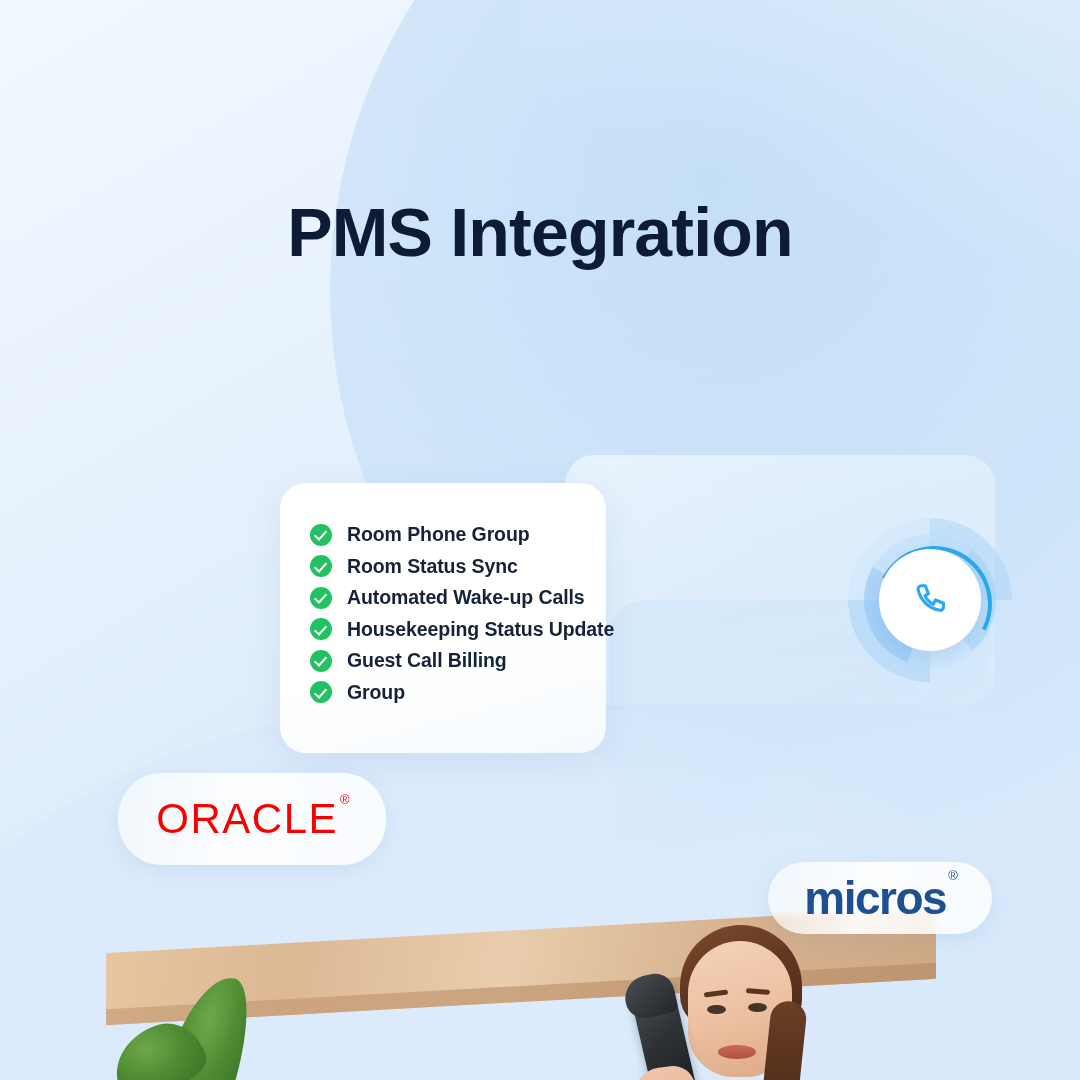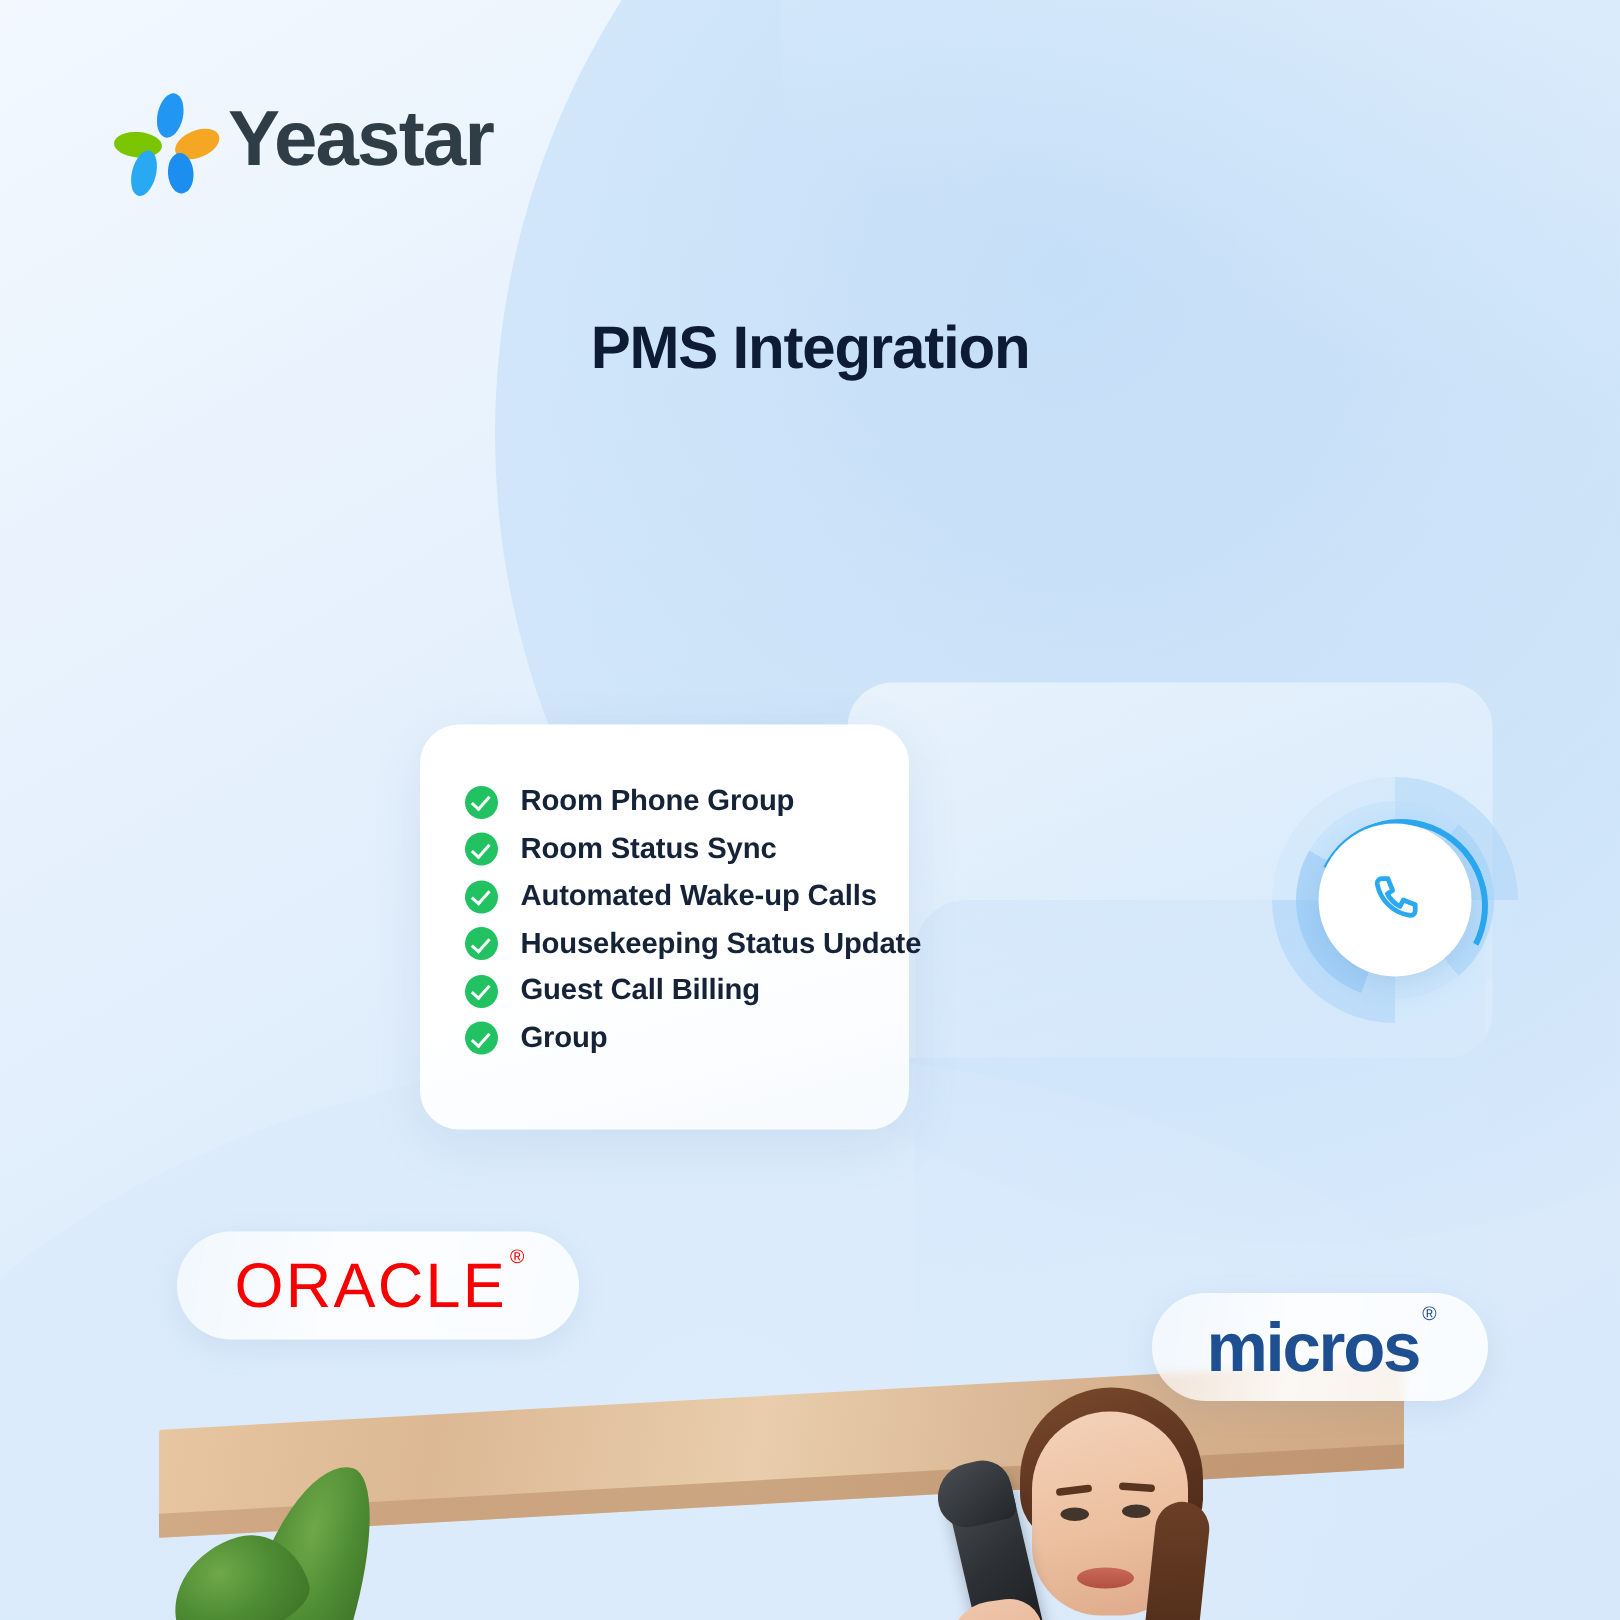--- a/index.html
+++ b/index.html
@@ -66,23 +66,23 @@
   .p-left   { width: 32px; height: 17px; left: 0px;  top: 26px; background: #7ac500; transform: rotate(4deg); }
   .p-bl     { width: 16px; height: 31px; left: 12px; top: 38px; background: #29a9f2; transform: rotate(14deg); }
   .p-bc     { width: 17px; height: 27px; left: 36px; top: 40px; background: #1b8ef0; transform: rotate(-4deg); }
   .logo-text {
     font-size: 52px; font-weight: 700; color: #2e3d46;
     letter-spacing: -1.2px; line-height: 1;
   }
 
   
   .headline {
-    position: absolute; left: 0; top: 211px; width: 1080px;
+    position: absolute; left: 0; top: 197px; width: 1080px;
     text-align: center;
-    font-size: 40px; font-weight: 700; color: #0d1b34;
+    font-size: 68px; font-weight: 700; color: #0d1b34;
     letter-spacing: -0.8px; line-height: 1.05;
   }
   .subtitle {
     position: absolute; left: 0; top: 309px; width: 1080px;
     text-align: center;
     font-size: 30px; font-weight: 400; color: #3c4a5a;
     line-height: 1.62;
   }
   .subtitle .ln { display: block; }
 
@@ -219,21 +219,21 @@
 
   
   .pill {
     position: absolute;
     display: flex; align-items: center; justify-content: center;
     border-radius: 44px;
     background: linear-gradient(100deg, rgba(255,255,255,.62) 0%, rgba(255,255,255,.9) 42%, rgba(255,255,255,.82) 100%);
     backdrop-filter: blur(3px);
     box-shadow: 0 6px 20px rgba(90,130,175,.12);
   }
-  .pill-oracle { left: 118px; top: 821px; width: 268px; height: 72px; }
+  .pill-oracle { left: 118px; top: 773px; width: 268px; height: 92px; }
   .pill-micros { left: 768px; top: 862px; width: 224px; height: 72px; }
   .oracle-text {
     font-family: "Liberation Sans", sans-serif;
     font-size: 42px; font-weight: 400; color: #f80000;
     letter-spacing: 1.5px; line-height: 1;
     position: relative;
   }
   .oracle-reg {
     font-size: 13px; vertical-align: super; letter-spacing: 0;
     position: relative; top: -14px; left: 2px;
@@ -255,30 +255,20 @@
 <div id="stage">
 
   <div class="bg-layer">
     <div class="bg-big-circle"></div>
     <div class="bg-sweep"></div>
     <div class="bg-soft-bottom"></div>
     <div class="bg-panel"></div>
     <div class="bg-panel-2"></div>
   </div>
 
-  <div class="logo-wrap">
-    <div class="logo-mark">
-      <span class="p-top"></span>
-      <span class="p-right"></span>
-      <span class="p-left"></span>
-      <span class="p-bl"></span>
-      <span class="p-bc"></span>
-    </div>
-    <div class="logo-text">Yeastar</div>
-  </div>
 
   <div class="headline">PMS Integration</div>
 
   <div class="subtitle">
   </div>
 
   <div class="photo-area">
 
     <div class="desk"></div>
     <div class="desk-edge"></div>

